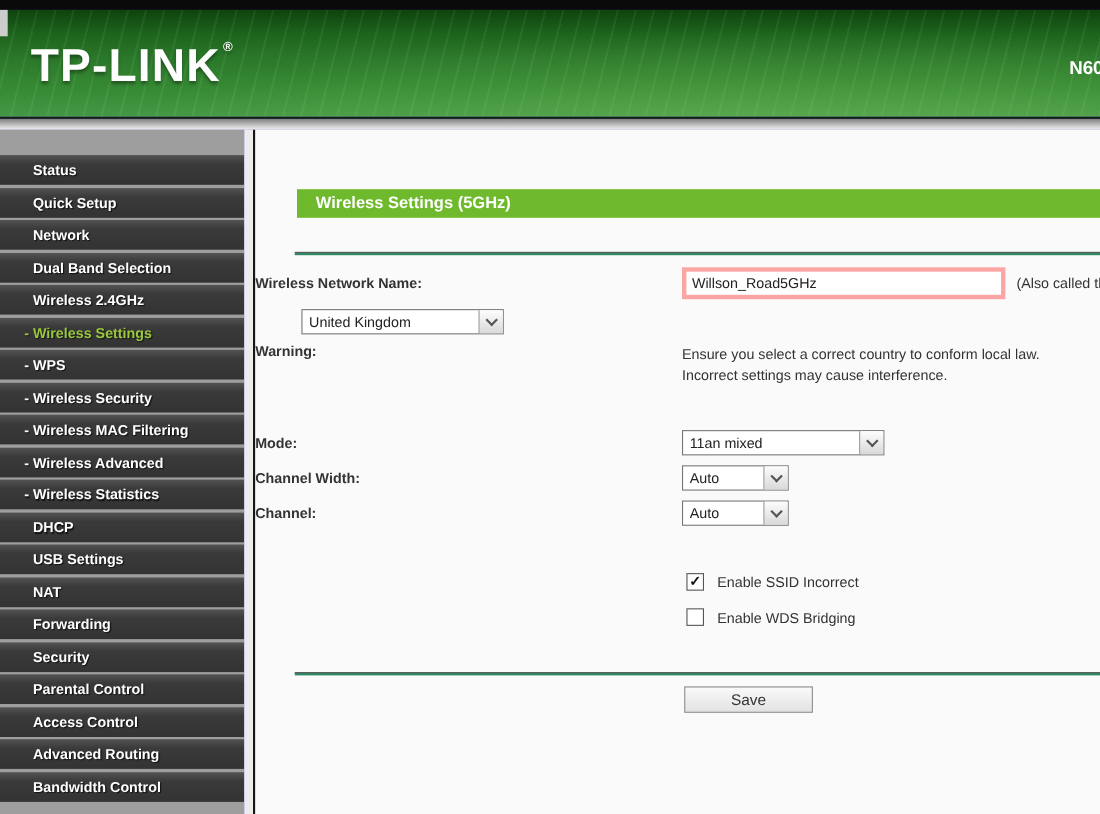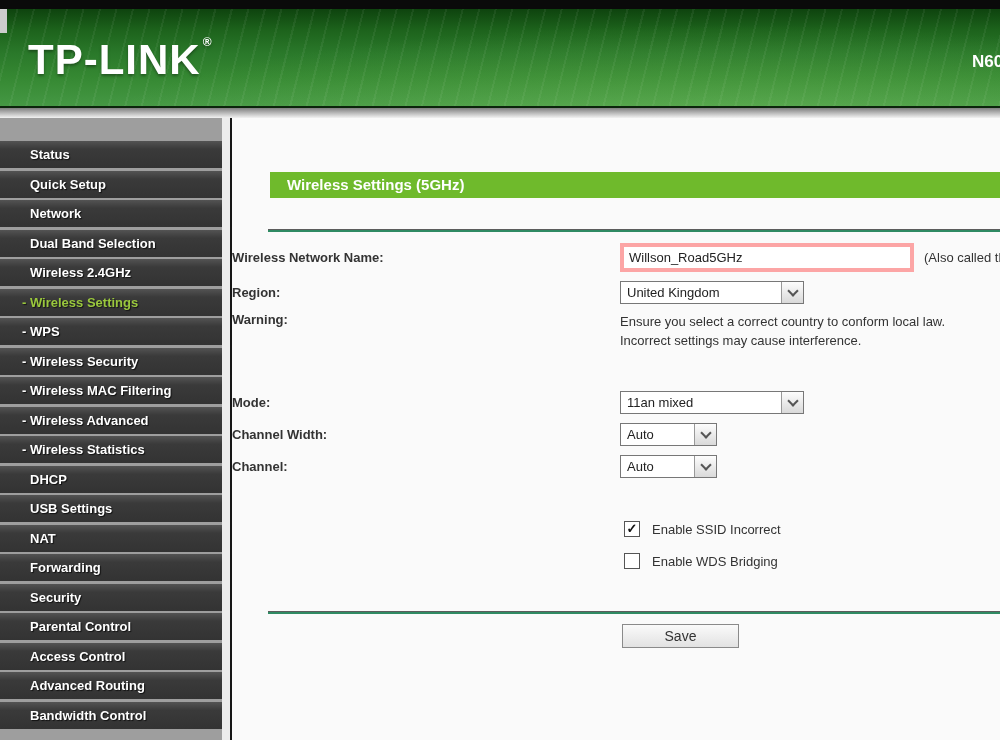--- a/index.html
+++ b/index.html
@@ -127,21 +127,20 @@
 
         <div class="frow">
           <div class="flabel">Wireless Network Name:</div>
           <div class="fctrl">
             <input class="text" type="text" value="Willson_Road5GHz" style="">
             <span class="hint">(Also called the SSID)</span>
           </div>
         </div>
 
         <div class="frow">
-          <div class="flabel">Region:</div>
           <div class="fctrl">
             <div class="select w-lg">
               <span class="val">United Kingdom</span>
               <span class="arrow">
                   <span class="chev"></span>
                 </span>
             </div>
           </div>
         </div>
 

